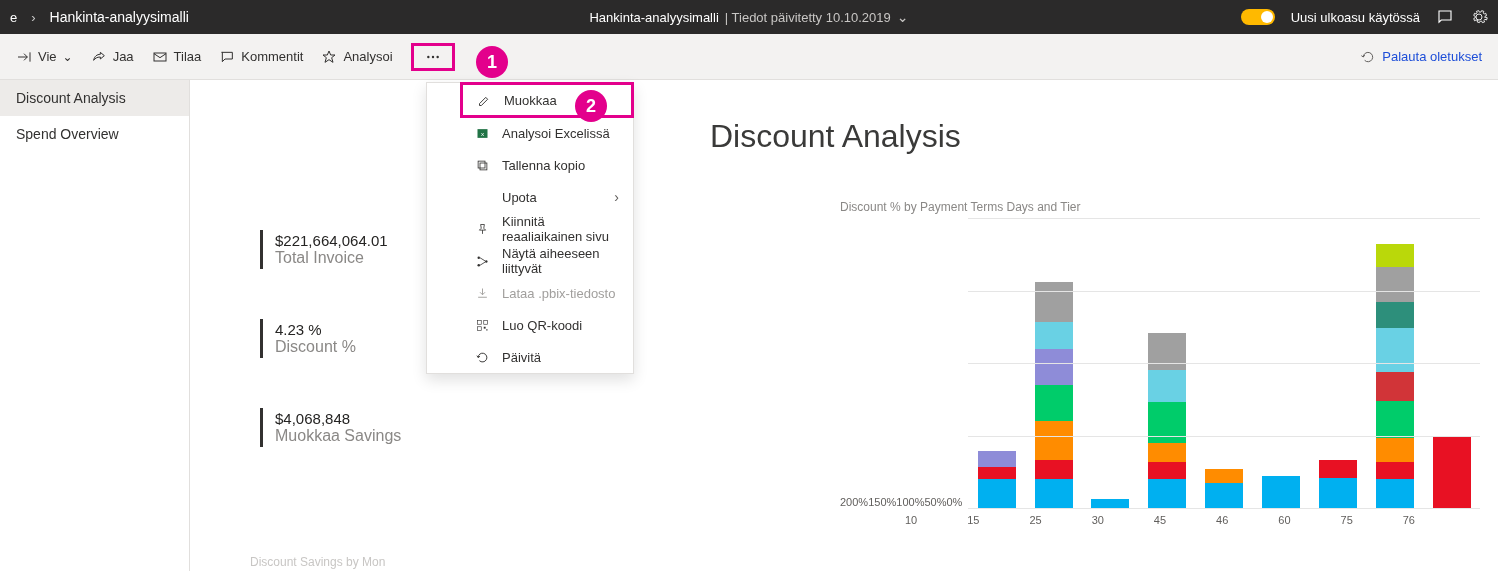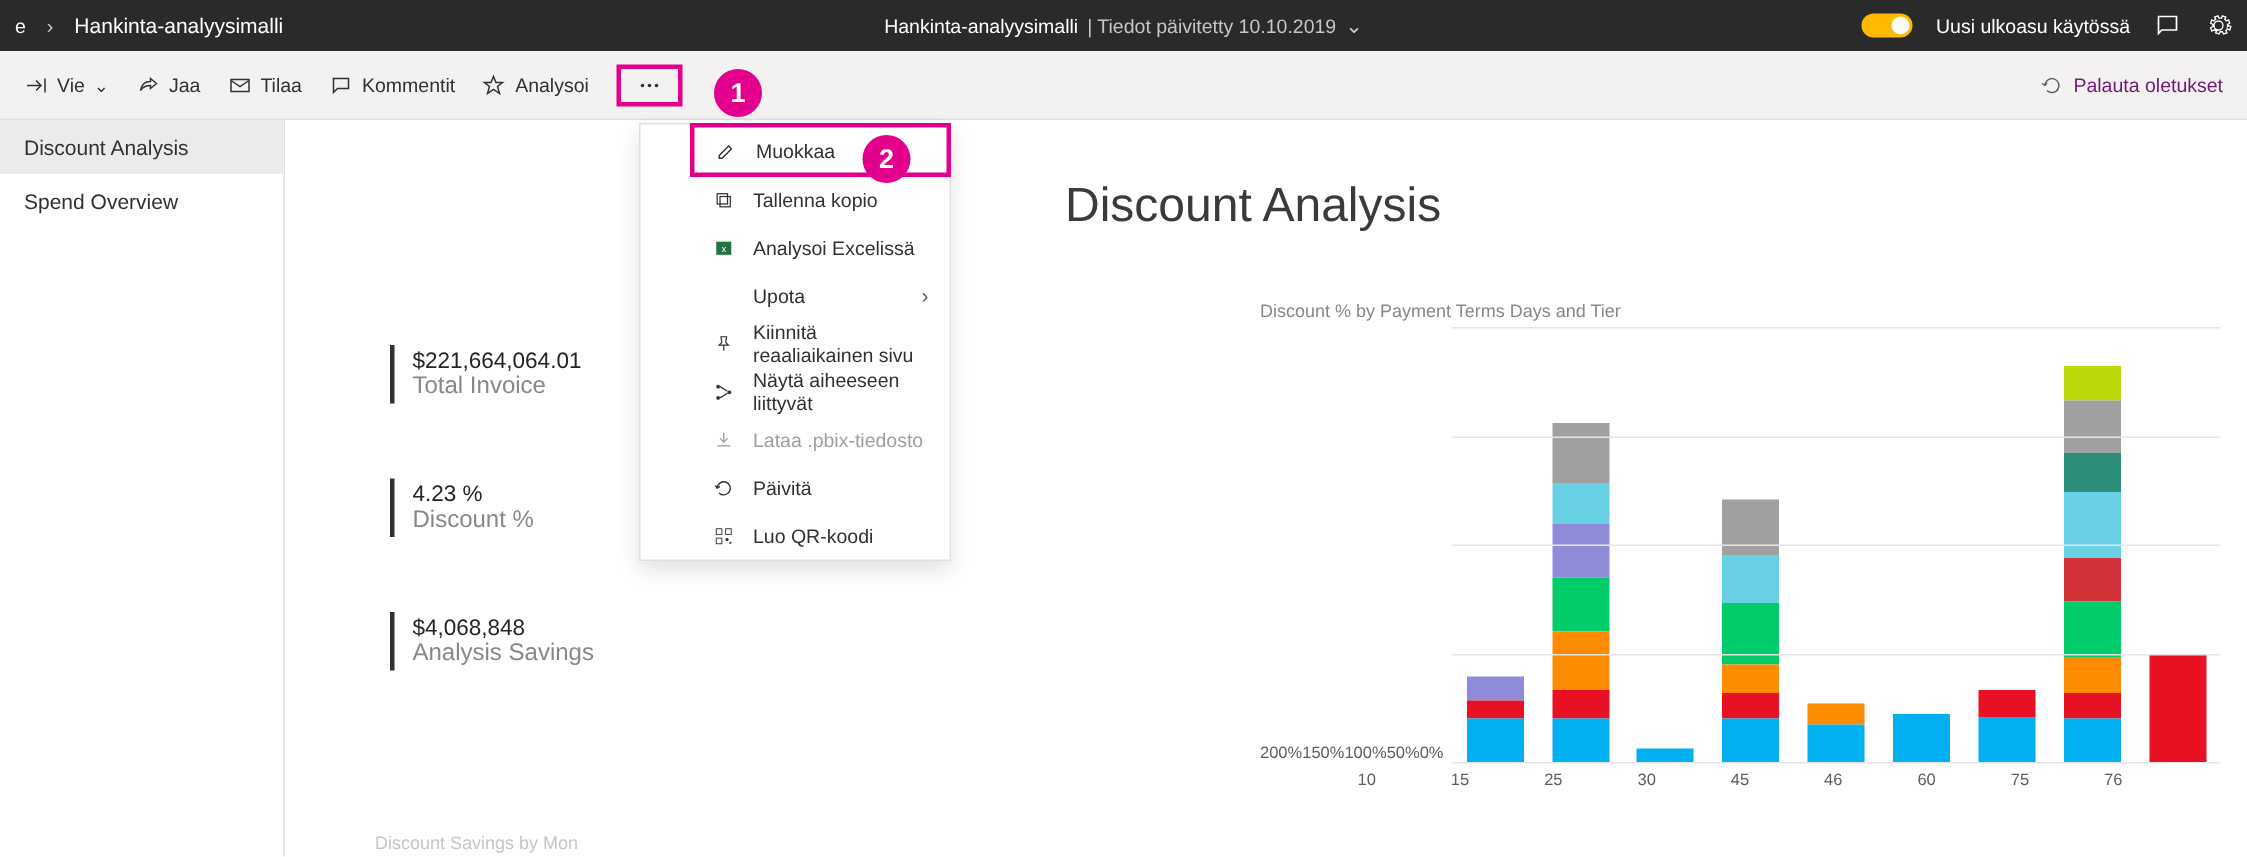--- a/index.html
+++ b/index.html
@@ -16,21 +16,21 @@
   .topbar .right { margin-left: auto; display: flex; align-items: center; gap: 16px; }
   .toggle { width: 34px; height: 16px; background: #ffb900; border-radius: 8px; position: relative; }
   .toggle::after { content: ""; position: absolute; right: 2px; top: 2px; width: 12px; height: 12px; border-radius: 50%; background: #fff; }
   .topbar svg { fill: #fff; }
 
   
   .toolbar { height: 46px; background: #f3f2f1; border-bottom: 1px solid #e1dfdd; display: flex; align-items: center; padding: 0 16px; gap: 18px; position: relative; }
   .toolbar .tb-item { display: flex; align-items: center; gap: 6px; color: #323130; font-size: 13px; cursor: pointer; }
   .toolbar svg { width: 16px; height: 16px; fill: #323130; }
   .toolbar .more-btn { width: 44px; height: 28px; display: flex; align-items: center; justify-content: center; border: 3px solid #e3008c; position: relative; }
-  .toolbar .restore { margin-left: auto; display: flex; align-items: center; gap: 6px; color: #701a75; }
+  .toolbar .restore { margin-left: auto; display: flex; align-items: center; gap: 6px; color: #1d4ed8; }
   .annot-badge { position: absolute; width: 32px; height: 32px; border-radius: 50%; background: #e3008c; color: #fff; font-size: 18px; font-weight: 600; display: flex; align-items: center; justify-content: center; z-index: 50; }
   .badge1 { top: 46px; left: 476px; }
   .badge2 { top: 90px; left: 575px; }
 
   
   .menu { position: absolute; top: 82px; left: 426px; width: 208px; background: #fff; border: 1px solid #e1dfdd; box-shadow: 0 6px 14px rgba(0,0,0,0.12); z-index: 40; padding-left: 34px; }
   .menu .mi { height: 32px; display: flex; align-items: center; gap: 12px; padding: 0 14px; font-size: 13px; cursor: pointer; }
   .menu .mi svg { width: 15px; height: 15px; fill: #323130; flex-shrink: 0; }
   .menu .mi.disabled { color: #a19f9d; }
   .menu .mi.disabled svg { fill: #a19f9d; }
@@ -146,31 +146,31 @@
 
 <div class="menu">
   <div class="mi highlight">
     <svg viewBox="0 0 24 24">
         <path d="M4 17l10-10 3 3-10 10H4v-3z" fill="none" stroke="#323130" stroke-width="1.5"></path>
       </svg>
     <span>Muokkaa</span>
   </div>
   <div class="mi">
     <svg viewBox="0 0 24 24">
+        <rect x="4" y="5" width="16" height="14" fill="#217346"></rect>
+        <text x="12" y="16" font-size="10" fill="#fff" text-anchor="middle">x</text>
+      </svg>
+    <span>Analysoi Excelissä</span>
+  </div>
+  <div class="mi">
+    <svg viewBox="0 0 24 24">
         <rect x="5" y="5" width="11" height="11" fill="none" stroke="#323130" stroke-width="1.3"></rect>
         <rect x="8" y="8" width="11" height="11" fill="none" stroke="#323130" stroke-width="1.3"></rect>
       </svg>
     <span>Tallenna kopio</span>
-  </div>
-  <div class="mi">
-    <svg viewBox="0 0 24 24">
-        <rect x="4" y="5" width="16" height="14" fill="#217346"></rect>
-        <text x="12" y="16" font-size="10" fill="#fff" text-anchor="middle">x</text>
-      </svg>
-    <span>Analysoi Excelissä</span>
   </div>
   <div class="mi">
     <span class="sp"></span>
     <span>Upota</span>
     <span class="chev-right">›</span>
   </div>
   <div class="mi">
     <svg viewBox="0 0 24 24">
         <path d="M9 4h6l-1 6 3 3H7l3-3-1-6zm3 9v6" fill="none" stroke="#323130" stroke-width="1.3"></path>
       </svg>
@@ -183,36 +183,36 @@
         <circle cx="18" cy="12" r="2"></circle>
         <path d="M8 6l8 5M8 18l8-5" fill="none" stroke="#323130" stroke-width="1.3"></path>
       </svg>
     <span>Näytä aiheeseen liittyvät</span>
   </div>
   <div class="mi disabled">
     <svg viewBox="0 0 24 24">
         <path d="M12 4v10m-4-4 4 4 4-4M5 18h14" fill="none" stroke="#a19f9d" stroke-width="1.5"></path>
       </svg>
     <span>Lataa .pbix-tiedosto</span>
-  </div>
-  <div class="mi">
-    <svg viewBox="0 0 24 24">
-        <path d="M5 12a7 7 0 1 1 2 5M5 12l-2-3m2 3 3-2" fill="none" stroke="#323130" stroke-width="1.5"></path>
-      </svg>
-    <span>Päivitä</span>
   </div>
   <div class="mi">
     <svg viewBox="0 0 24 24">
         <rect x="4" y="4" width="6" height="6" fill="none" stroke="#323130"></rect>
         <rect x="14" y="4" width="6" height="6" fill="none" stroke="#323130"></rect>
         <rect x="4" y="14" width="6" height="6" fill="none" stroke="#323130"></rect>
         <rect x="14" y="14" width="3" height="3"></rect>
         <rect x="18" y="18" width="2" height="2"></rect>
       </svg>
     <span>Luo QR-koodi</span>
+  </div>
+  <div class="mi">
+    <svg viewBox="0 0 24 24">
+        <path d="M5 12a7 7 0 1 1 2 5M5 12l-2-3m2 3 3-2" fill="none" stroke="#323130" stroke-width="1.5"></path>
+      </svg>
+    <span>Päivitä</span>
   </div>
 </div>
 
 <div class="body">
   <div class="sidebar">
     <div class="nav active"><span>Discount Analysis</span></div>
     <div class="nav"><span>Spend Overview</span></div>
   </div>
 
   <div class="content">
@@ -220,21 +220,21 @@
       <div class="kpi">
         <div class="val">$221,664,064.01</div>
         <div class="lbl">Total Invoice</div>
       </div>
       <div class="kpi">
         <div class="val">4.23 %</div>
         <div class="lbl">Discount %</div>
       </div>
       <div class="kpi">
         <div class="val">$4,068,848</div>
-        <div class="lbl">Analysis Savings</div>
+        <div class="lbl">Muokkaa Savings</div>
       </div>
     </div>
 
     <div class="report-title">Discount Analysis</div>
 
     <div class="chart-wrap">
       <div class="chart-title">Discount % by Payment Terms Days and Tier</div>
       <div class="chart-body">
         <div class="yaxis" id="yaxis">
             <span>200%</span>

